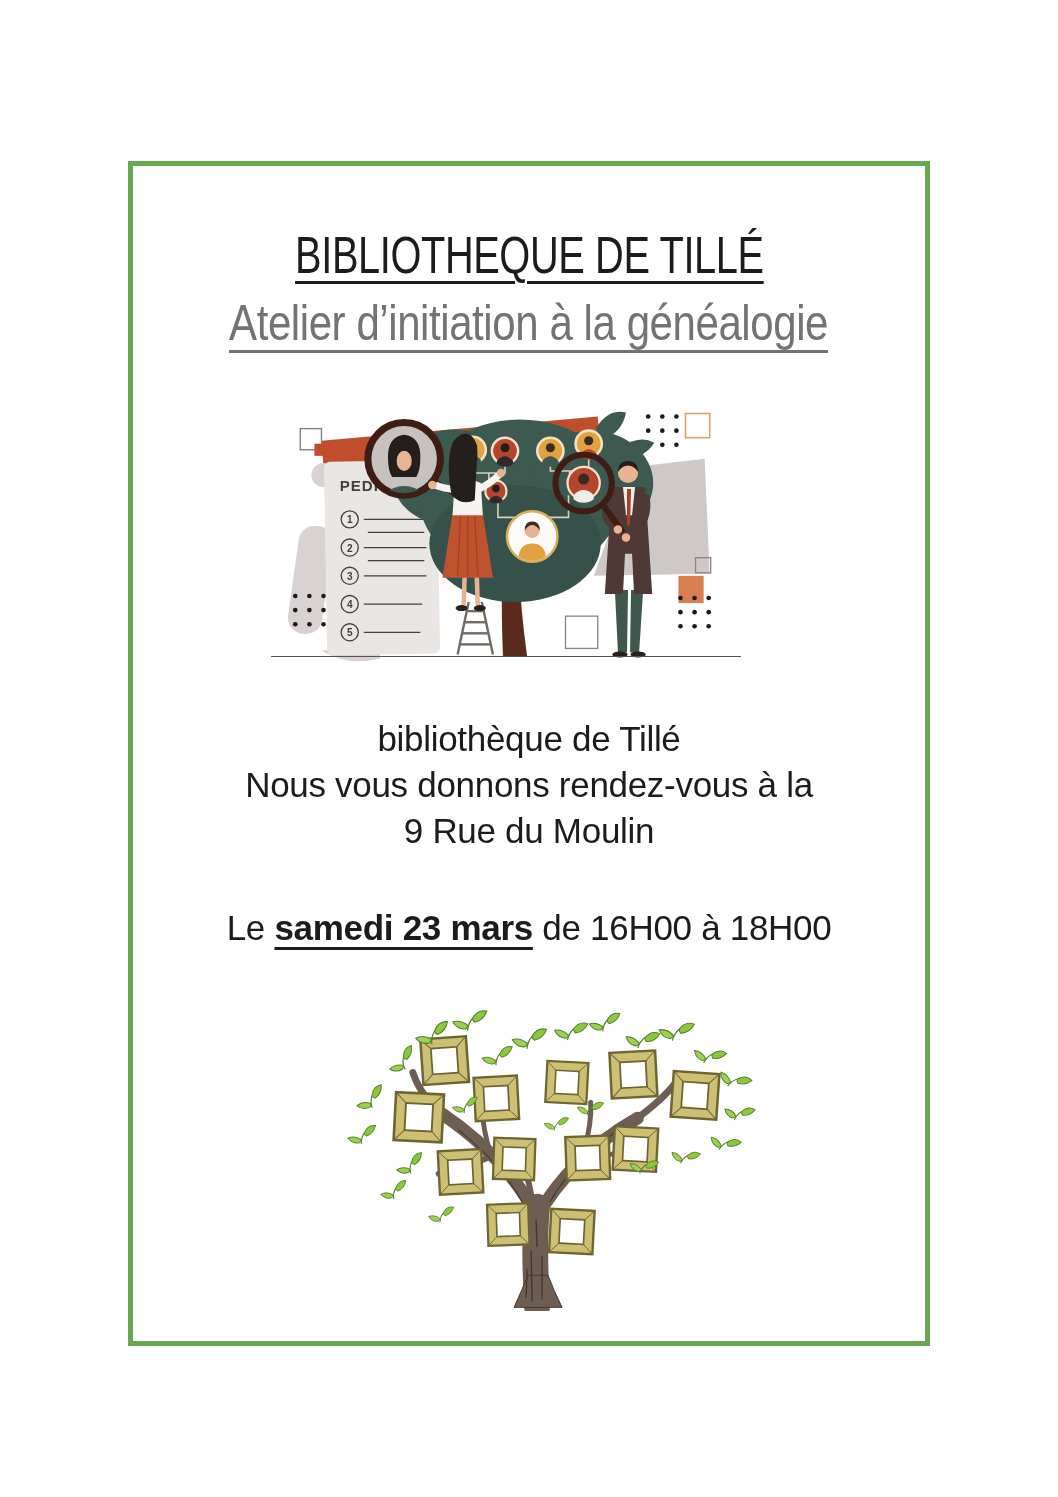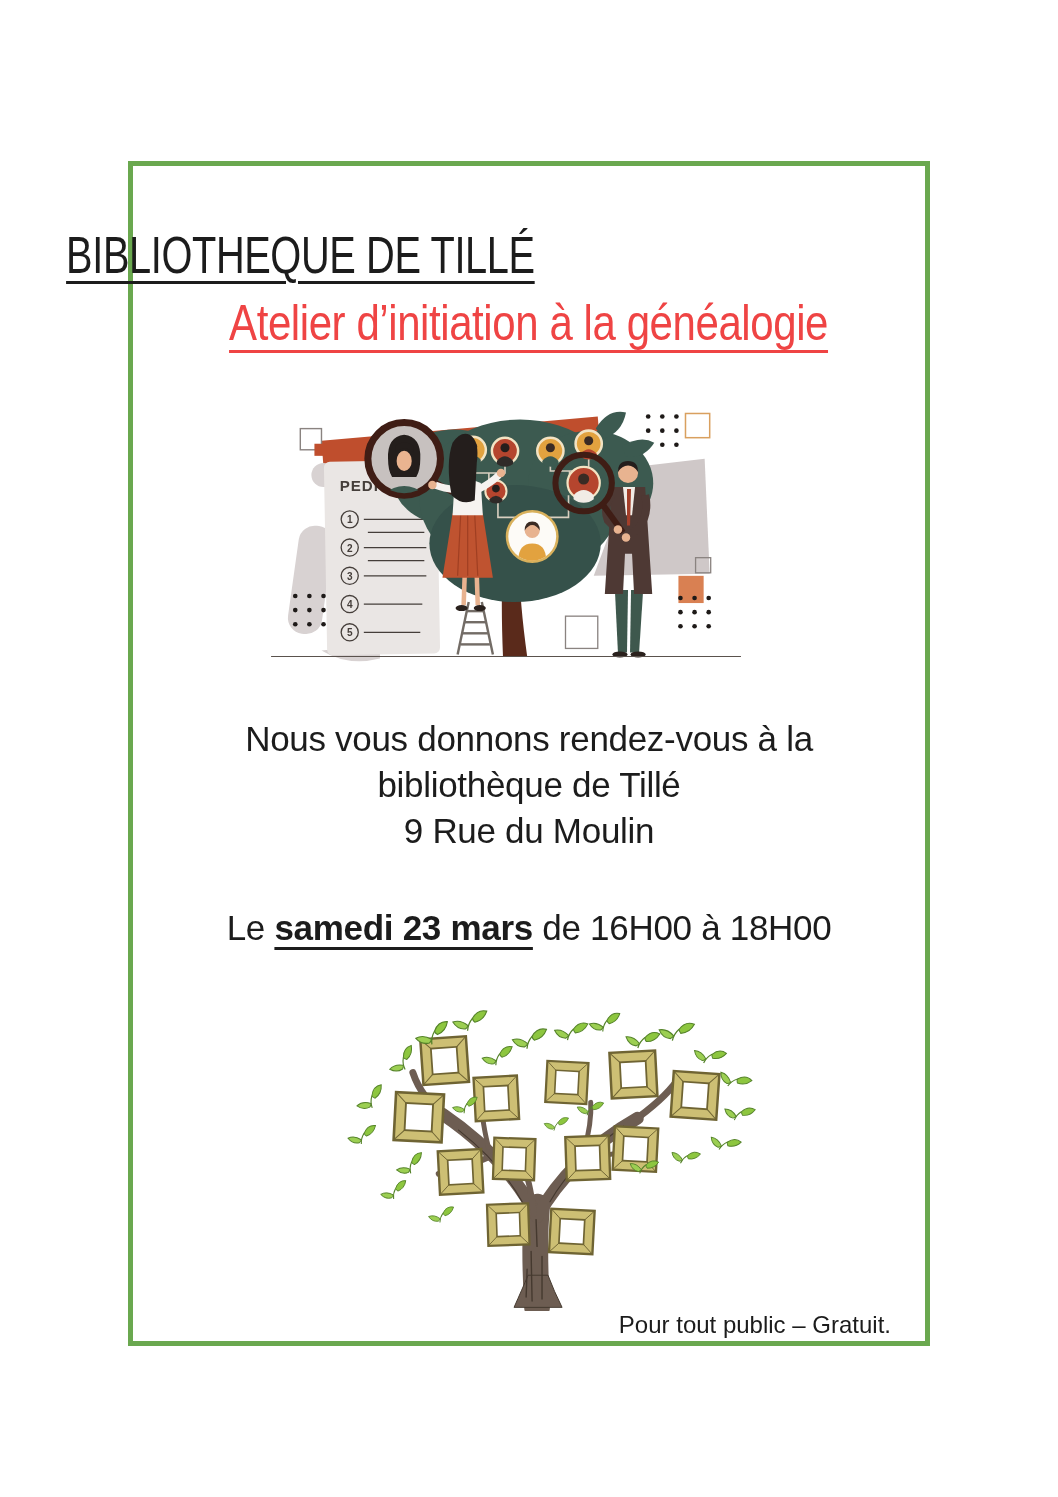--- a/index.html
+++ b/index.html
@@ -4,24 +4,24 @@
 <style>
   html,body{margin:0;padding:0;background:#ffffff;}
   .page{
     position:relative;width:1058px;height:1497px;background:#ffffff;overflow:hidden;
     font-family:"Liberation Sans","DejaVu Sans",sans-serif;color:#1c1c1c;
   }
   .frame{
     position:absolute;left:128px;top:161px;width:802px;height:1185px;
     border:5px solid #6aa84f;box-sizing:border-box;
   }
-  .title{position:absolute;left:0;right:0;top:226px;text-align:left;font-size:51px;letter-spacing:-0.5px;white-space:nowrap;}
+  .title{position:absolute;left:0;right:0;top:226px;text-align:center;font-size:51px;letter-spacing:-0.5px;white-space:nowrap;}
   .title .cond{display:inline-block;transform:scaleX(0.78);transform-origin:center;
     text-decoration:underline;text-decoration-thickness:3px;text-underline-offset:8px;}
-  .subtitle{position:absolute;left:0;right:0;top:294px;text-align:center;font-size:50px;color:#ef4444;letter-spacing:-0.5px;white-space:nowrap;}
+  .subtitle{position:absolute;left:0;right:0;top:294px;text-align:center;font-size:50px;color:#737373;letter-spacing:-0.5px;white-space:nowrap;}
   .subtitle .cond{display:inline-block;transform:scaleX(0.84);transform-origin:center;
     text-decoration:underline;text-decoration-thickness:3px;text-underline-offset:10px;}
   .illus1{position:absolute;left:263px;top:402px;width:484px;height:268px;}
   .illus2{position:absolute;left:334px;top:1003px;width:424px;height:308px;}
   .para{position:absolute;left:0;right:0;top:716px;text-align:center;font-size:35px;line-height:46px;letter-spacing:-0.3px;}
   .schedule{position:absolute;left:0;right:0;top:908px;text-align:center;font-size:35px;letter-spacing:-0.3px;}
   .schedule .date{font-weight:bold;text-decoration:underline;text-decoration-thickness:3px;text-underline-offset:7px;}
   .footnote{position:absolute;right:167px;top:1311px;font-size:24px;text-align:right;}
   svg{display:block;}
 </style>
@@ -226,22 +226,22 @@
         </g>
         <circle cx="352" cy="126" r="4.2" fill="#e8b390"></circle>
         <circle cx="360" cy="134" r="4.2" fill="#e8b390"></circle>
       </g>
 
       <line x1="8" y1="252" x2="474" y2="252" stroke="#5a524d" stroke-width="1.2"></line>
     </svg>
   </div>
 
   <div class="para">
+    <div>bibliothèque de Tillé</div>
     <div>Nous vous donnons rendez-vous à la</div>
-    <div>bibliothèque de Tillé</div>
     <div>9 Rue du Moulin</div>
   </div>
 
   <div class="schedule">
     <span>Le </span><span class="date">samedi 23 mars</span><span> de 16H00 à 18H00</span>
   </div>
 
   <div class="illus2">
     <svg viewBox="0 0 420 310" width="424" height="308">
       <defs>
@@ -313,15 +313,14 @@
         <use href="#twig" transform="translate(126,102) rotate(-10) scale(0.75)"></use>
         <use href="#twig" transform="translate(252,104) rotate(4) scale(0.75)"></use>
         <use href="#twig" transform="translate(306,162) rotate(10) scale(0.8)"></use>
         <use href="#twig" transform="translate(348,152) rotate(16) scale(0.8)"></use>
         <use href="#twig" transform="translate(102,212) rotate(-8) scale(0.75)"></use>
         <use href="#twig" transform="translate(218,120) scale(0.7)"></use>
       </g>
     </svg>
   </div>
 
-  <div class="footnote">Pour tout public – Gratuit.</div>
 
 </div>
 
 </body></html>

